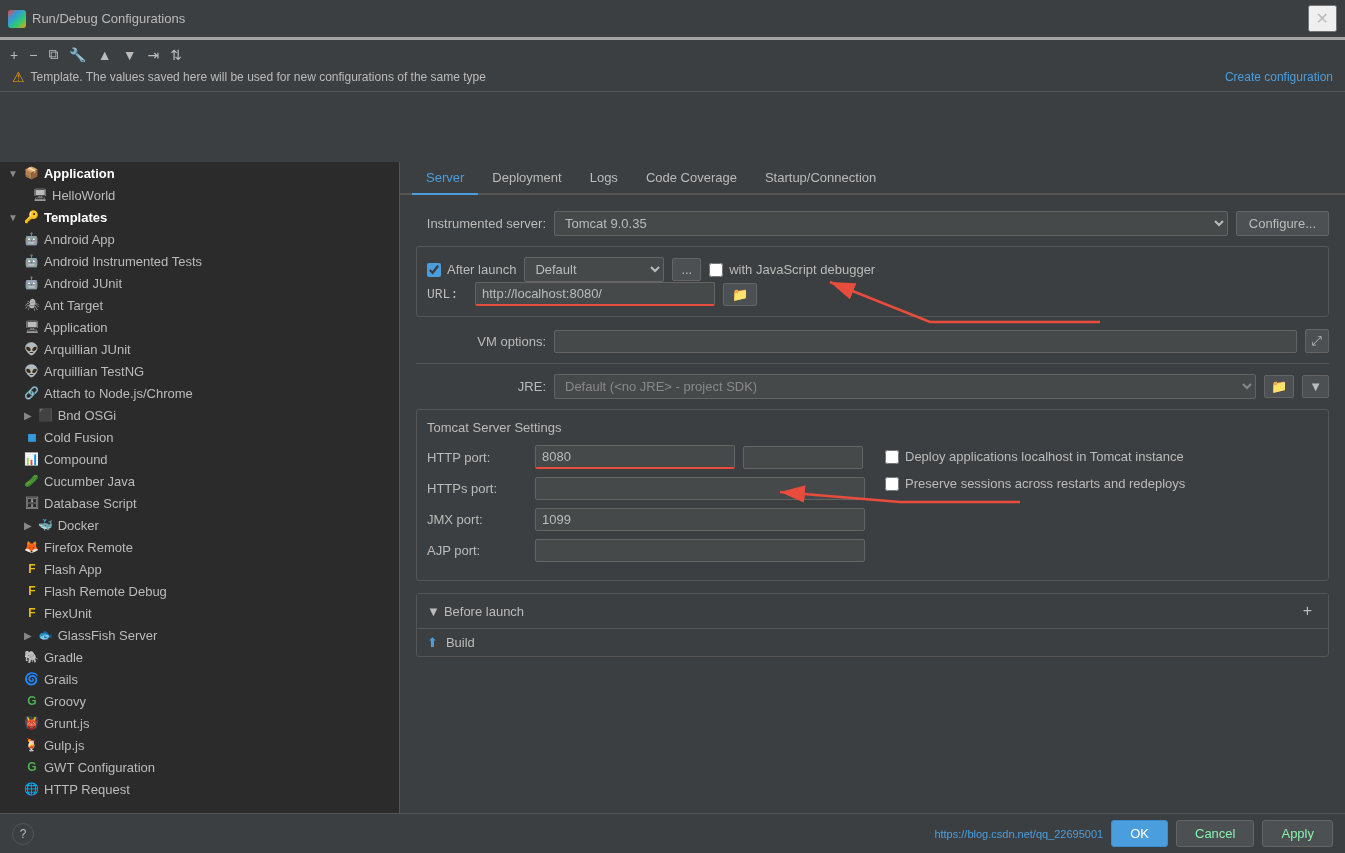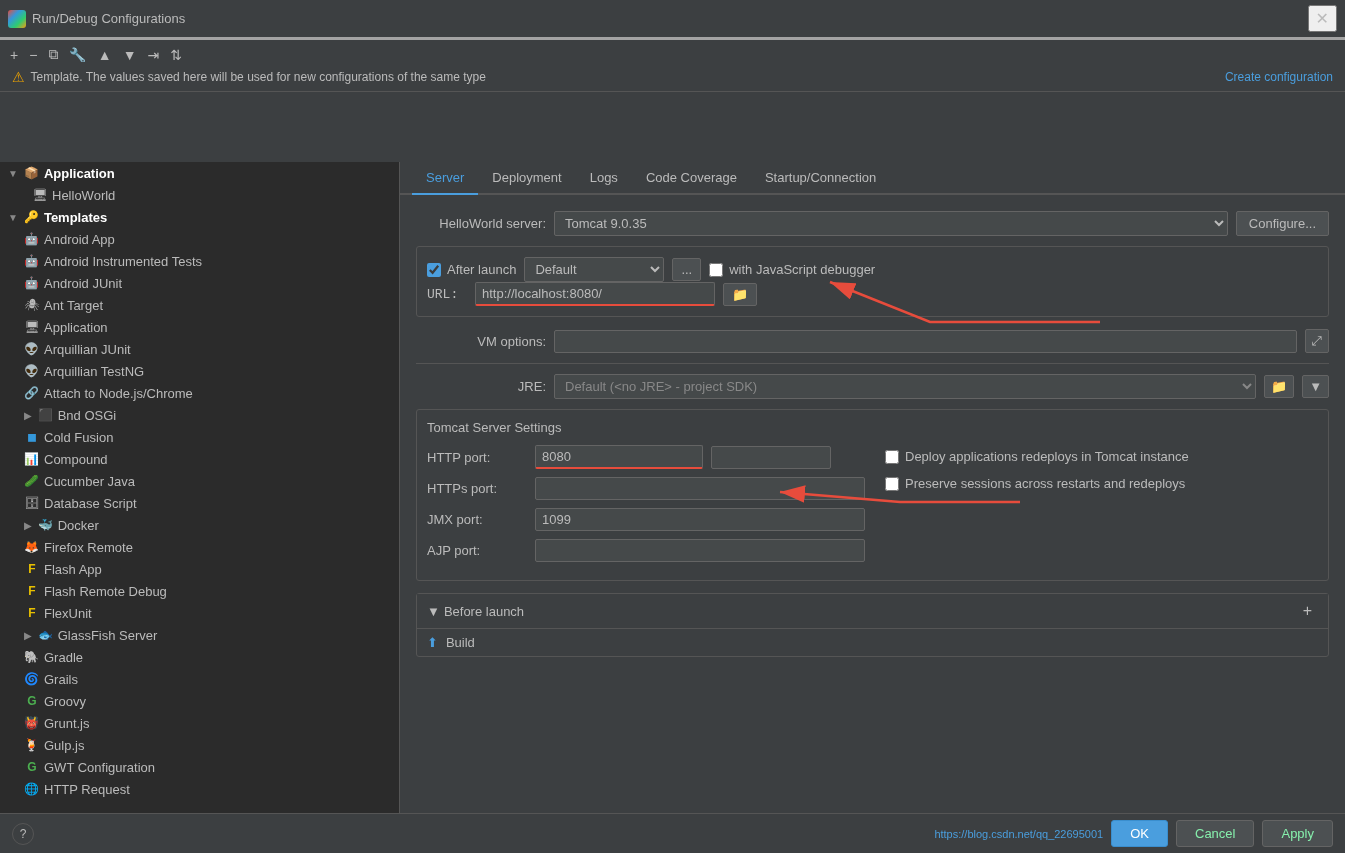--- a/index.html
+++ b/index.html
@@ -266,21 +266,21 @@
       font-size: 13px;
     }
     .port-input {
       background: #45494a;
       border: 1px solid #646464;
       color: #bbbbbb;
       padding: 3px 6px;
       font-size: 13px;
       border-radius: 2px;
       outline: none;
-      width: 168px;
+      width: 200px;
     }
     .port-input.highlight-red {
       border-bottom: 2px solid #e74c3c;
     }
 
     
     .before-launch {
       border: 1px solid #555;
       border-radius: 3px;
     }
@@ -569,21 +569,21 @@
         <span>Code Coverage</span>
       </div>
       <div class="tab">
         <span>Startup/Connection</span>
       </div>
     </div>
 
     <div class="content">
 
       <div class="form-row">
-        <span class="form-label">HelloWorld server:</span>
+        <span class="form-label">Instrumented server:</span>
         <select class="form-select" style="flex:1;">
           <option>Tomcat 9.0.35</option>
         </select>
         <button class="configure-btn">Configure...</button>
       </div>
 
       <div style="border:1px solid #555; border-radius:3px; padding:10px; margin-bottom:12px;">
 
         <div class="open-browser-row1">
           <div class="checkbox-wrapper">
@@ -644,21 +644,21 @@
               <input type="text" class="port-input" value="1099" style="width: 330px;">
             </div>
             <div class="port-row">
               <span class="port-label">AJP port:</span>
               <input type="text" class="port-input" value="" style="width: 330px;">
             </div>
           </div>
           <div class="checks-col">
             <div class="checkbox-wrapper">
               <input type="checkbox" style="">
-              <span>Deploy applications redeploys in Tomcat instance</span>
+              <span>Deploy applications localhost in Tomcat instance</span>
             </div>
             <div class="checkbox-wrapper">
               <input type="checkbox" style="">
               <span>Preserve sessions across restarts and redeploys</span>
             </div>
           </div>
         </div>
       </div>
 
       <div class="before-launch">

